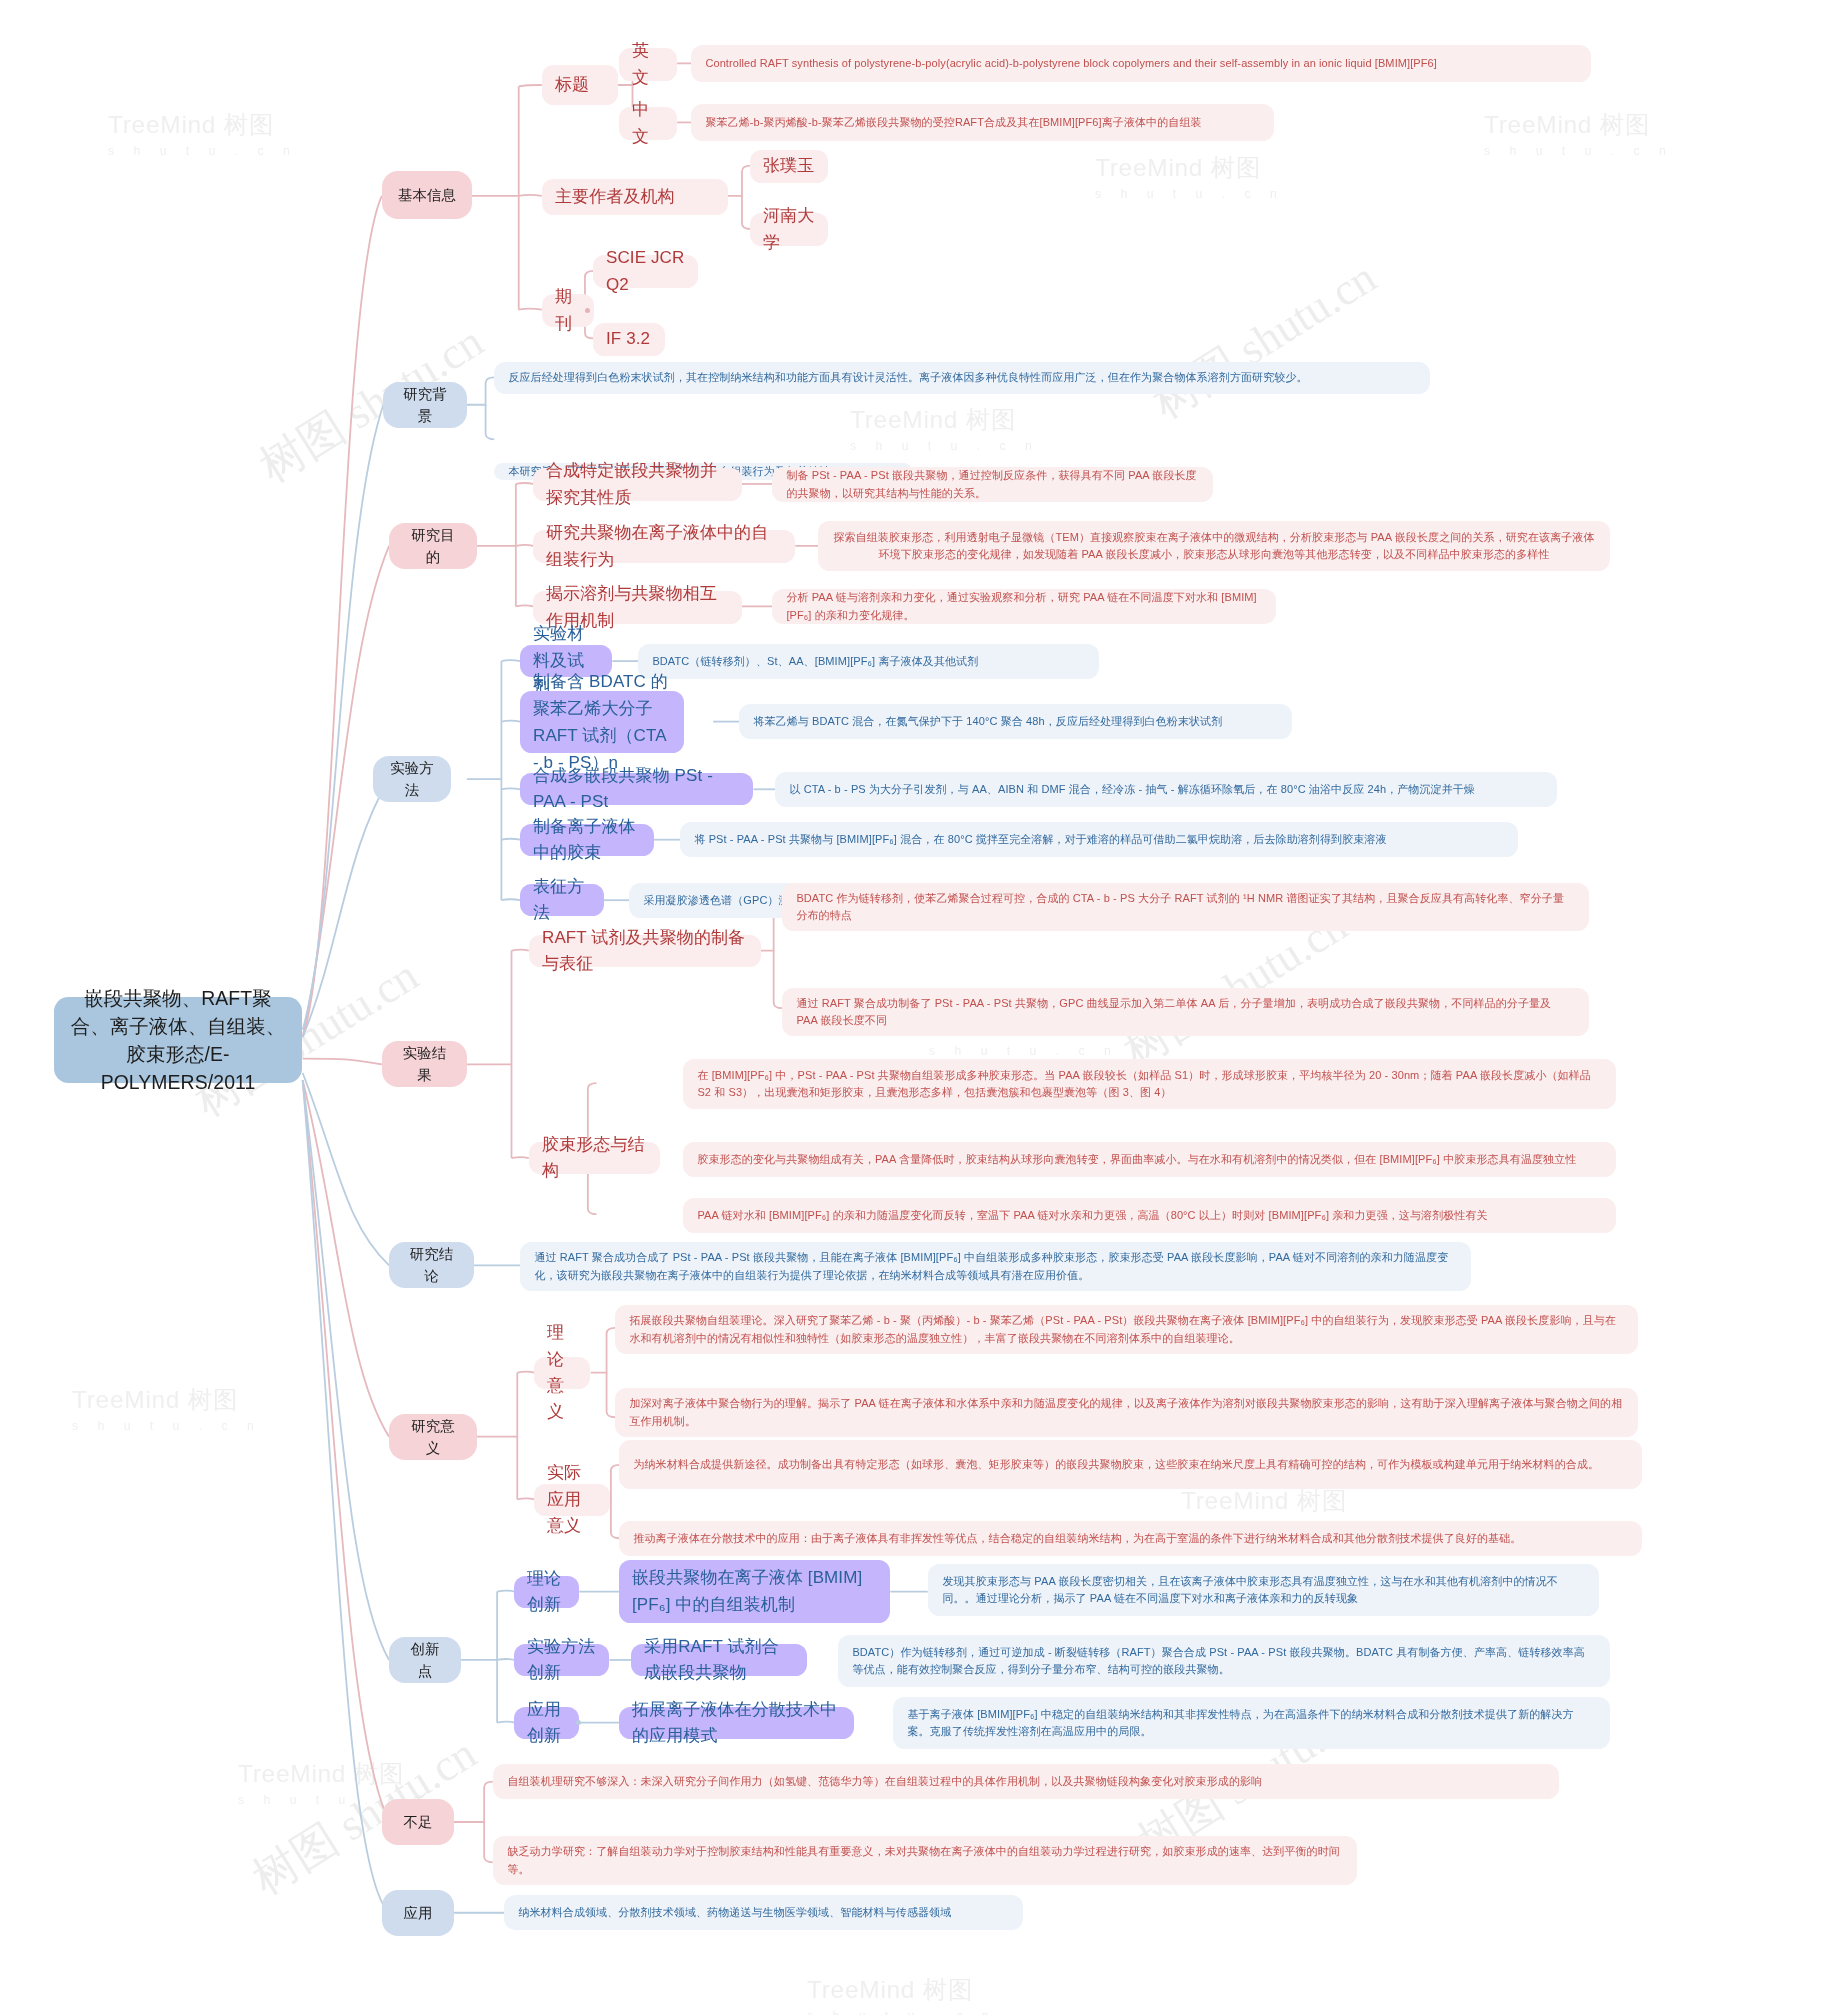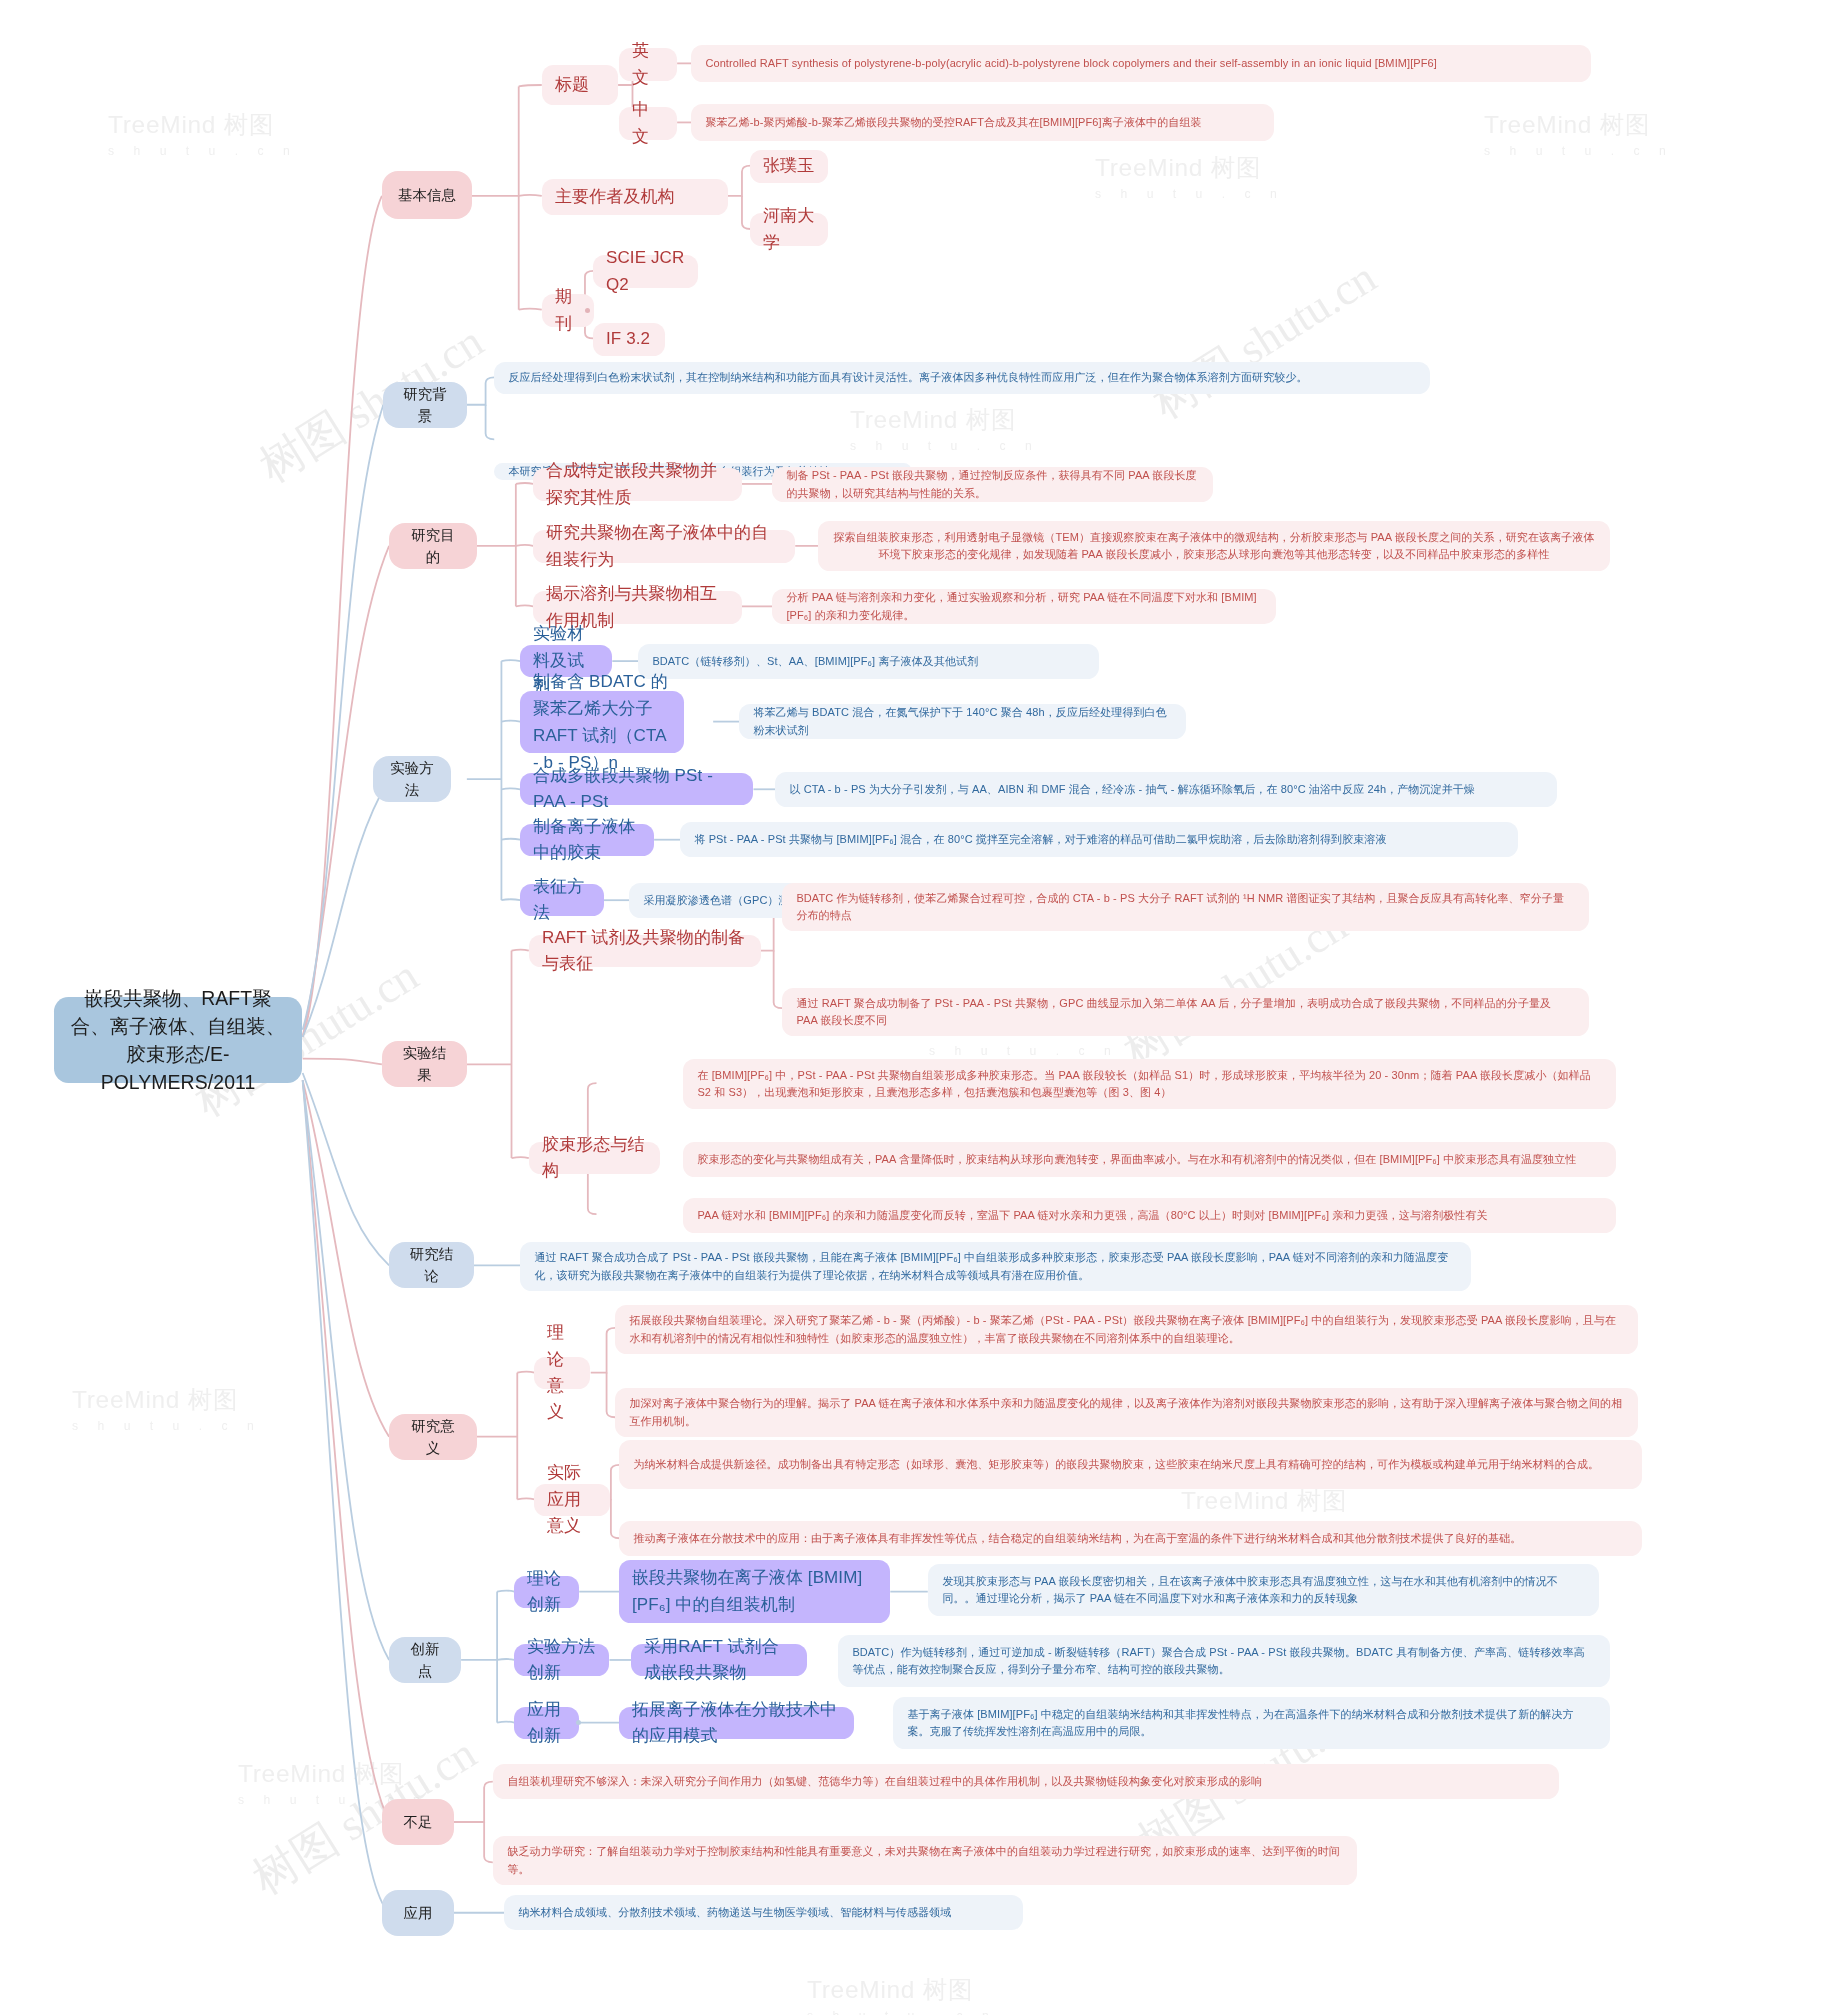--- a/index.html
+++ b/index.html
@@ -315,21 +315,21 @@
   <div class="node l2 blue" style="left:520px; top:645px; width:92px; height:32px;">
     <span>实验材料及试剂</span>
   </div>
   <div class="node l3 blue" style="left:638px; top:644px; width:461px; height:35px;">
     <span>BDATC（链转移剂）、St、AA、[BMIM][PF₆] 离子液体及其他试剂</span>
   </div>
 
   <div class="node l2 blue" style="left:520px; top:691px; width:164px; height:62px; line-height:1.6;">
     <span>制备含 BDATC 的聚苯乙烯大分子 RAFT 试剂（CTA - b - PS）n</span>
   </div>
-  <div class="node l3 blue" style="left:739px; top:704px; width:447px; height:35px;">
+  <div class="node l3 blue" style="left:739px; top:704px; width:553px; height:35px;">
     <span>将苯乙烯与 BDATC 混合，在氮气保护下于 140°C 聚合 48h，反应后经处理得到白色粉末状试剂</span>
   </div>
 
   <div class="node l2 blue" style="left:520px; top:773px; width:233px; height:32px;">
     <span>合成多嵌段共聚物 PSt - PAA - PSt</span>
   </div>
   <div class="node l3 blue" style="left:775px; top:772px; width:782px; height:35px;">
     <span>以 CTA - b - PS 为大分子引发剂，与 AA、AIBN 和 DMF 混合，经冷冻 - 抽气 - 解冻循环除氧后，在 80°C 油浴中反应 24h，产物沉淀并干燥</span>
   </div>
 

